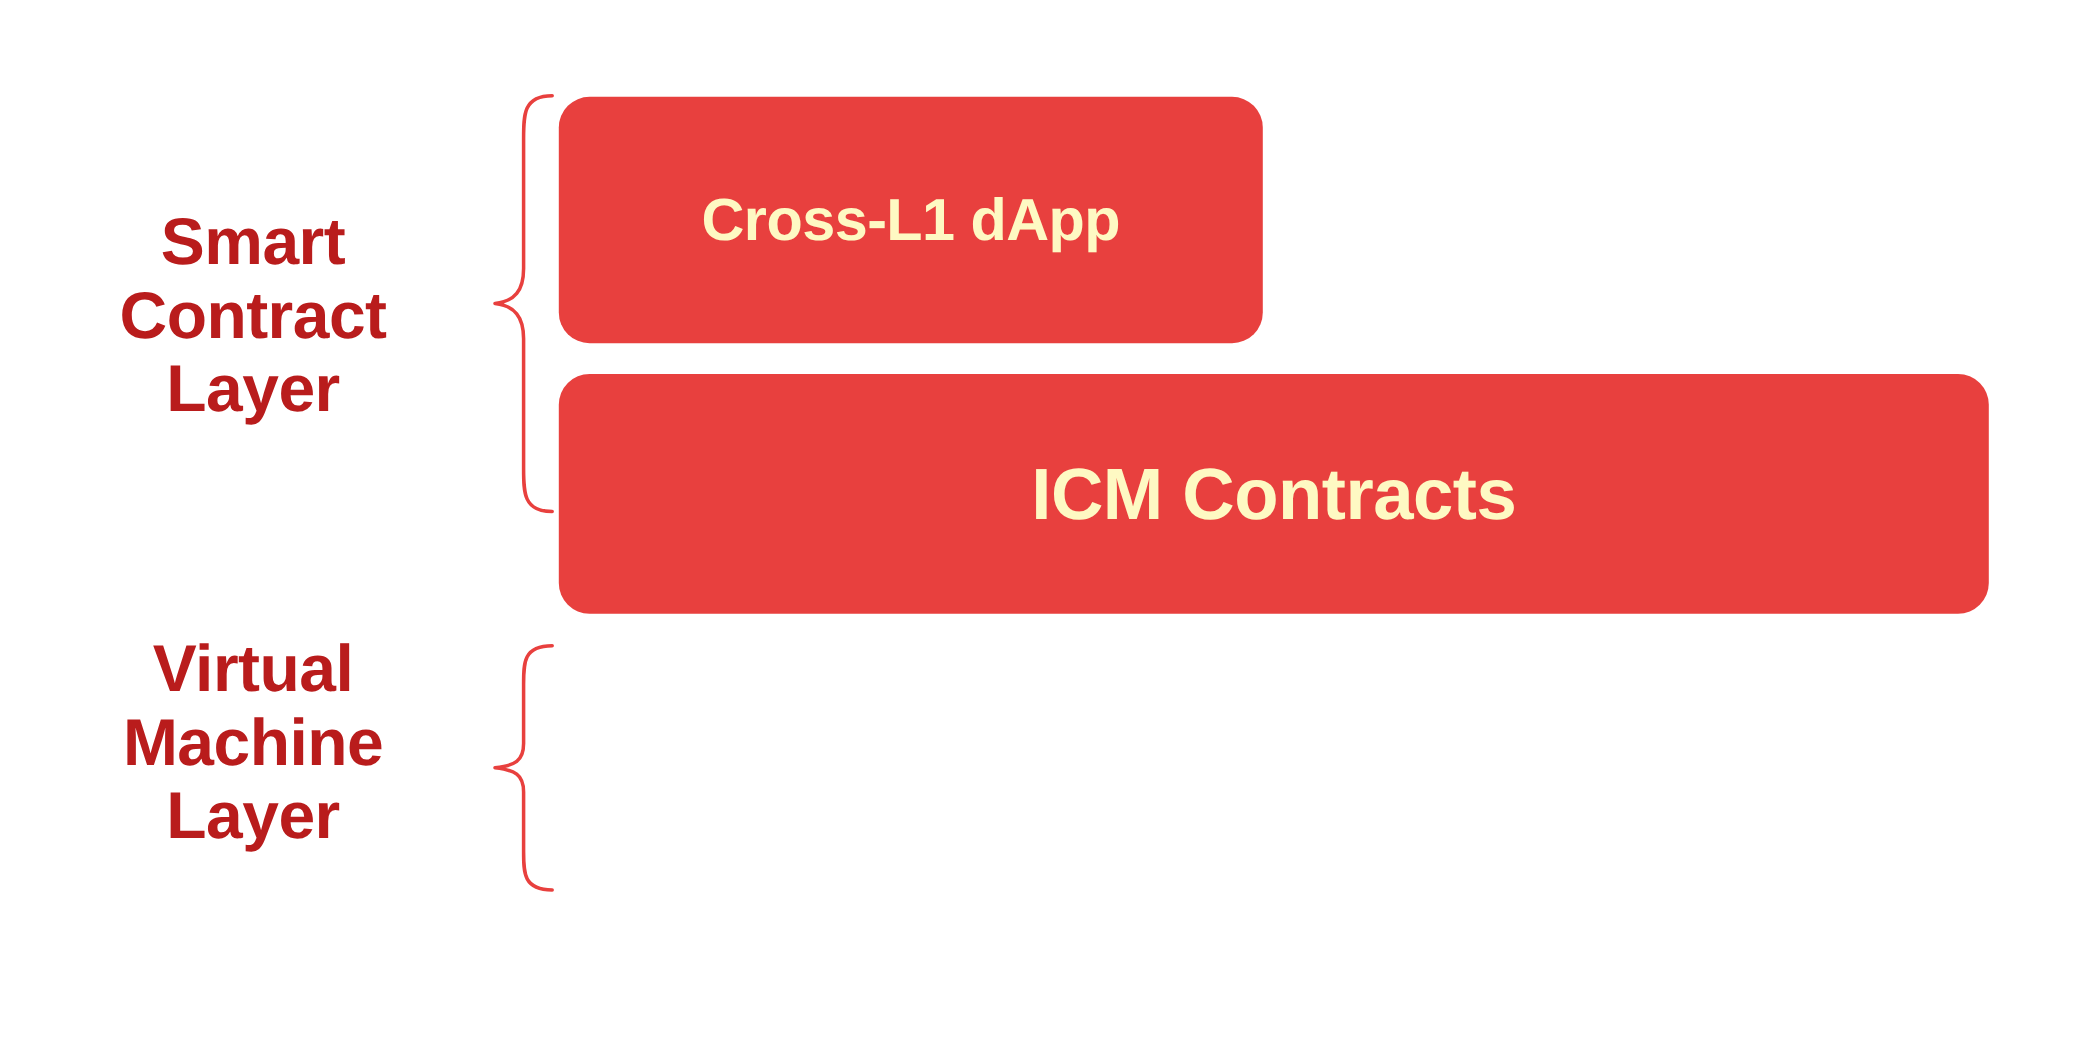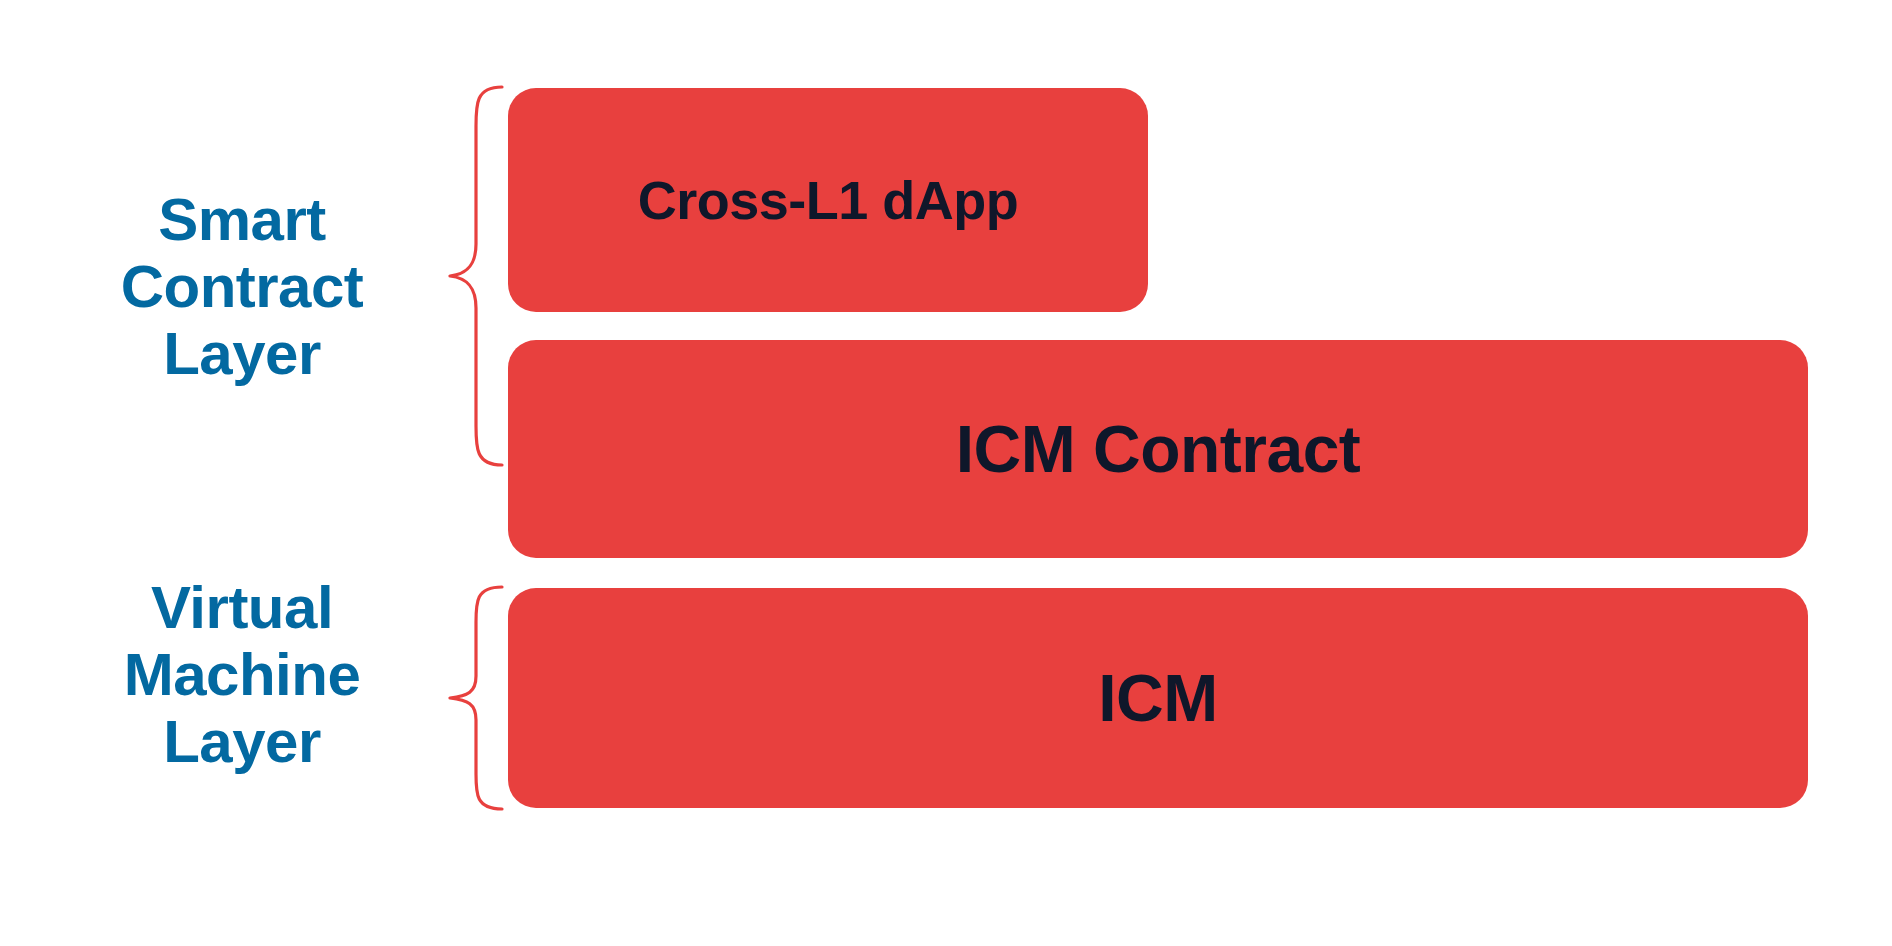--- a/index.html
+++ b/index.html
@@ -14,24 +14,24 @@
     position: relative;
     width: 1892px;
     height: 946px;
     background: #ffffff;
     overflow: hidden;
   }
 
   
   .layer-label {
     position: absolute;
-    left: 56px;
+    left: 44px;
     width: 372px;
     text-align: center;
-    color: #0369a1;
+    color: #b91c1c;
     font-weight: 700;
     font-size: 60px;
     line-height: 1.12;
     letter-spacing: -0.5px;
     white-space: pre-line;
   }
   #label-smart-contract { top: 186px; }
   #label-virtual-machine { top: 574px; }
 
   
@@ -55,21 +55,21 @@
   #row-top     { top: 88px;  height: 224px; }
   #row-middle  { top: 340px; height: 218px; }
   #row-bottom  { top: 588px; height: 220px; }
 
   .box {
     background: #e8403e;
     border-radius: 28px;
     display: flex;
     align-items: center;
     justify-content: center;
-    color: #0f172a;
+    color: #fef9c3;
     font-weight: 700;
     letter-spacing: -0.5px;
     box-sizing: border-box;
   }
   .box-cross-l1 { width: 640px; height: 100%; font-size: 54px; }
   .box-ictt     { flex: 1;      height: 100%; font-size: 66px; }
   .box-wide     { width: 100%;  height: 100%; font-size: 66px; }
 </style>
 </head>
 <body>
@@ -99,23 +99,18 @@
   </div>
 
   <div class="row" id="row-top">
     <div class="box box-cross-l1">
       <span>Cross-L1 dApp</span>
     </div>
   </div>
 
   <div class="row" id="row-middle">
     <div class="box box-wide">
-      <span>ICM Contract</span>
+      <span>ICM Contracts</span>
     </div>
   </div>
 
-  <div class="row" id="row-bottom">
-    <div class="box box-wide">
-      <span>ICM</span>
-    </div>
-  </div>
 
 </div>
 
 </body></html>

